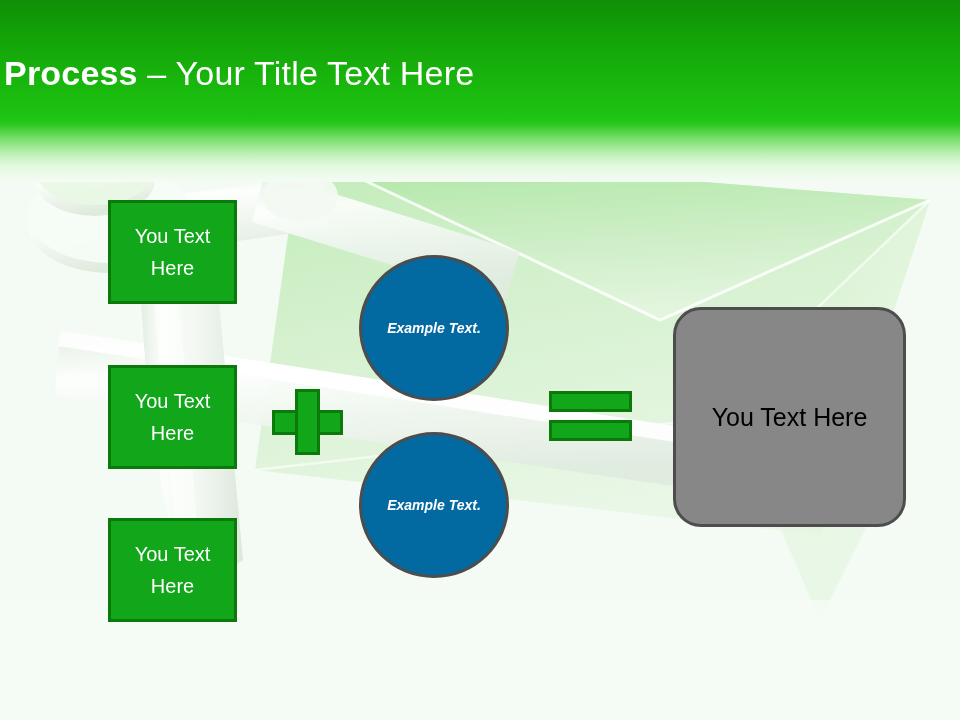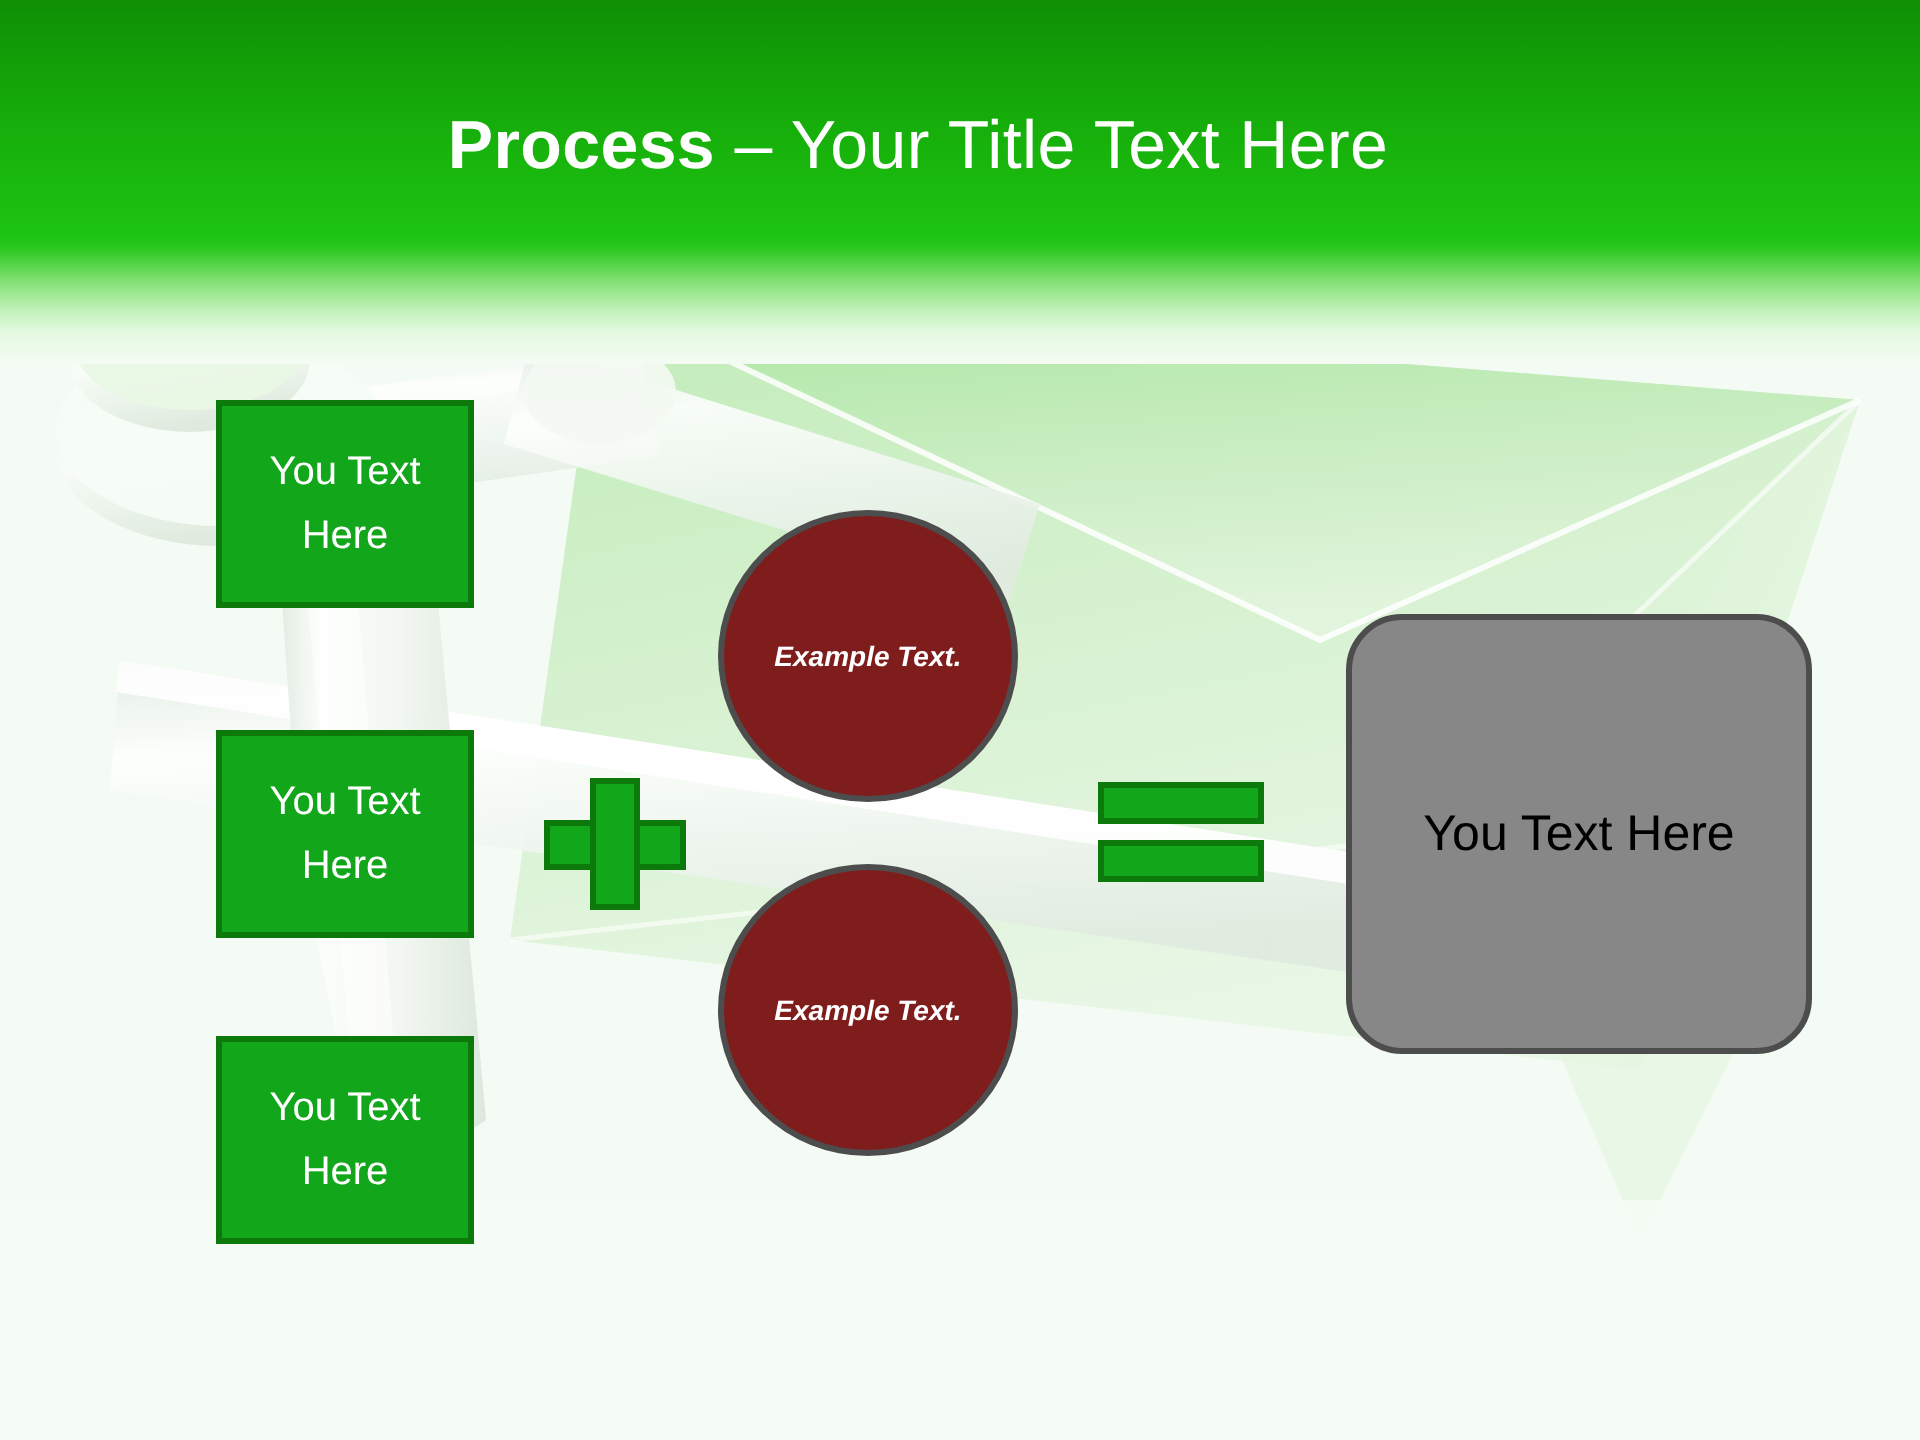--- a/index.html
+++ b/index.html
@@ -42,24 +42,24 @@
         #2ac81e 124px,
         #7fe070 140px,
         #bdf0b5 154px,
         #e4fae0 166px,
         #f4fbf4 182px);
     z-index: 2;
     pointer-events: none;
   }
   #title {
     position: absolute;
-    left: 15px;
+    left: 4px;
     top: 52px;
     width: 888px;
-    text-align: center;
+    text-align: left;
     color: #ffffff;
     font-size: 34px;
     line-height: 42px;
     letter-spacing: 0.2px;
     white-space: nowrap;
     z-index: 3;
   }
   #title .bold { font-weight: bold; }
   #title .light { font-weight: normal; }
 
@@ -88,21 +88,21 @@
     padding: 0 8px;
   }
   .green-box .gb-text { display: block; width: 100%; }
 
   #box-1 { left: 108px; top: 172px; }
   #box-2 { left: 108px; top: 337px; }
   #box-3 { left: 108px; top: 490px; }
 
   .gray-circle {
     position: absolute;
-    background: #7f1d1d;
+    background: #0369a1;
     border: 3px solid #4d4d4d;
     border-radius: 50%;
     box-sizing: border-box;
     color: #ffffff;
     font-size: 14px;
     line-height: 21px;
     font-weight: bold;
     font-style: italic;
     text-align: center;
     display: flex;

